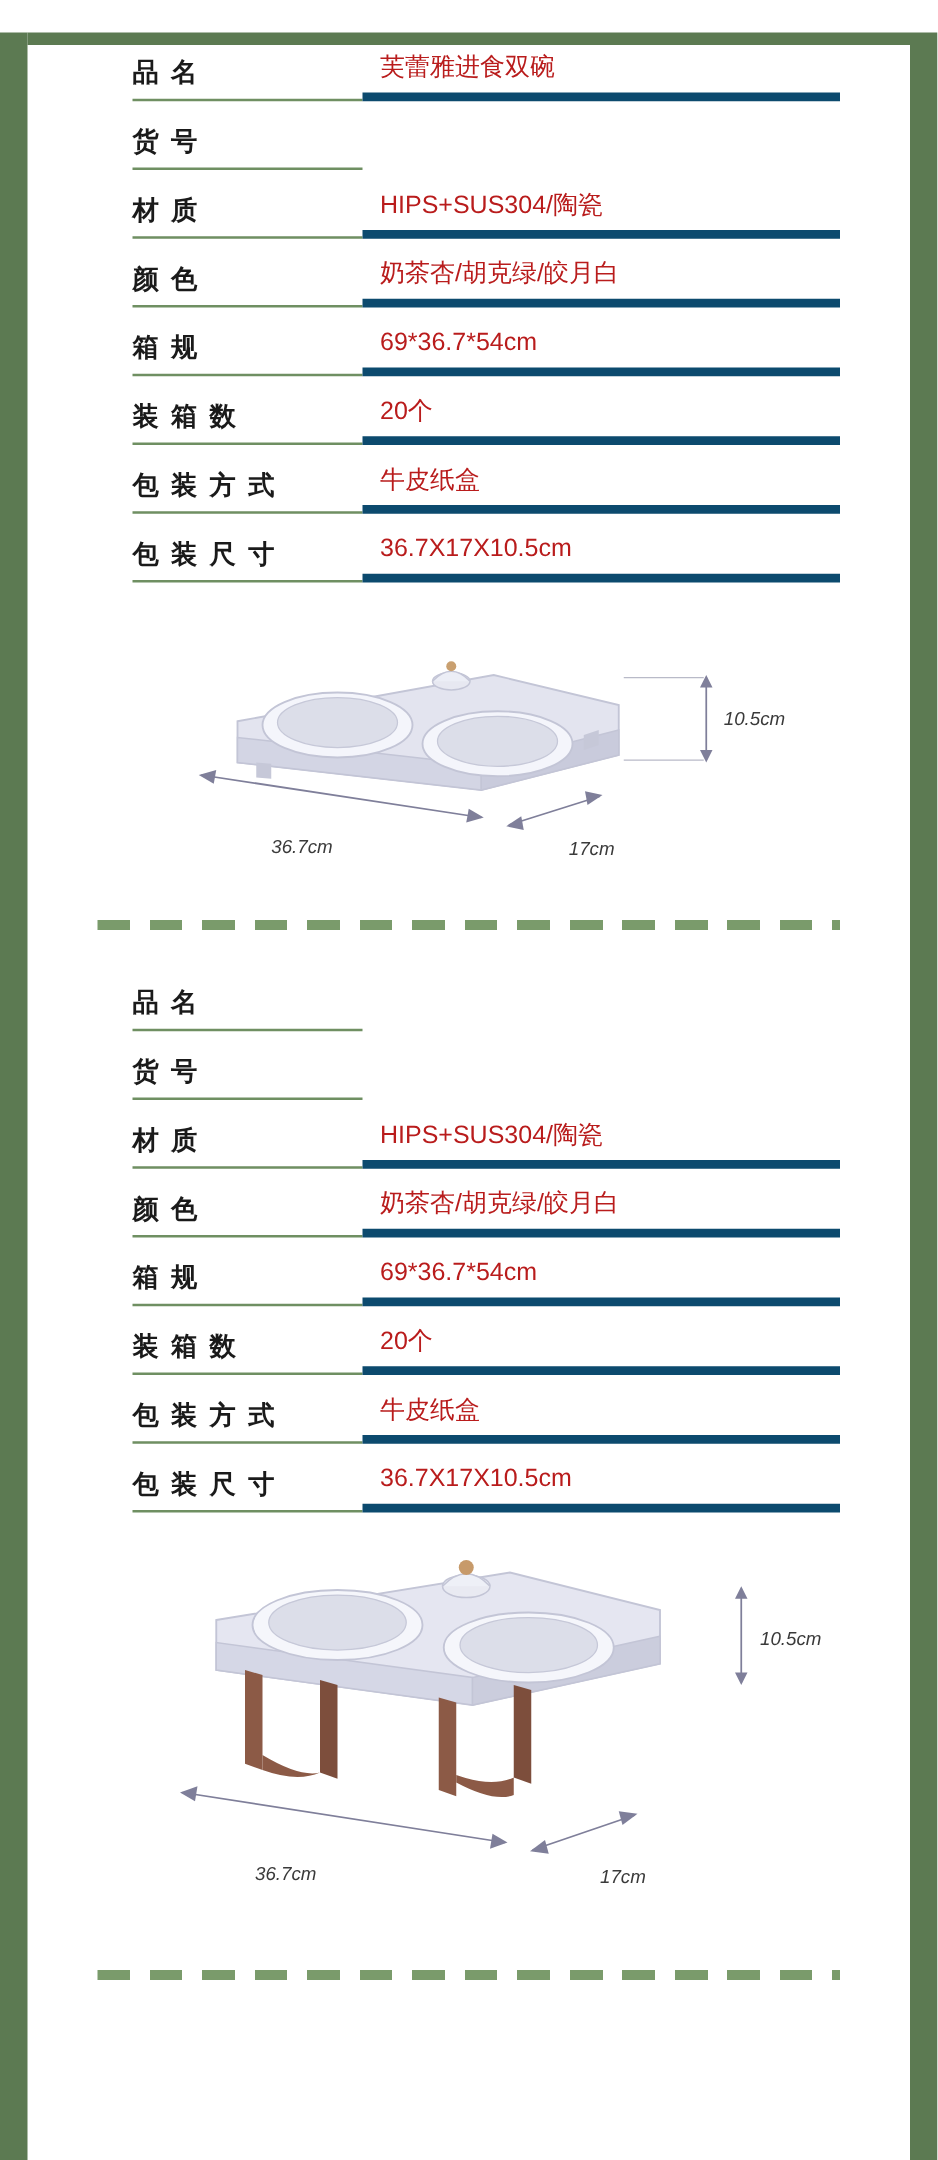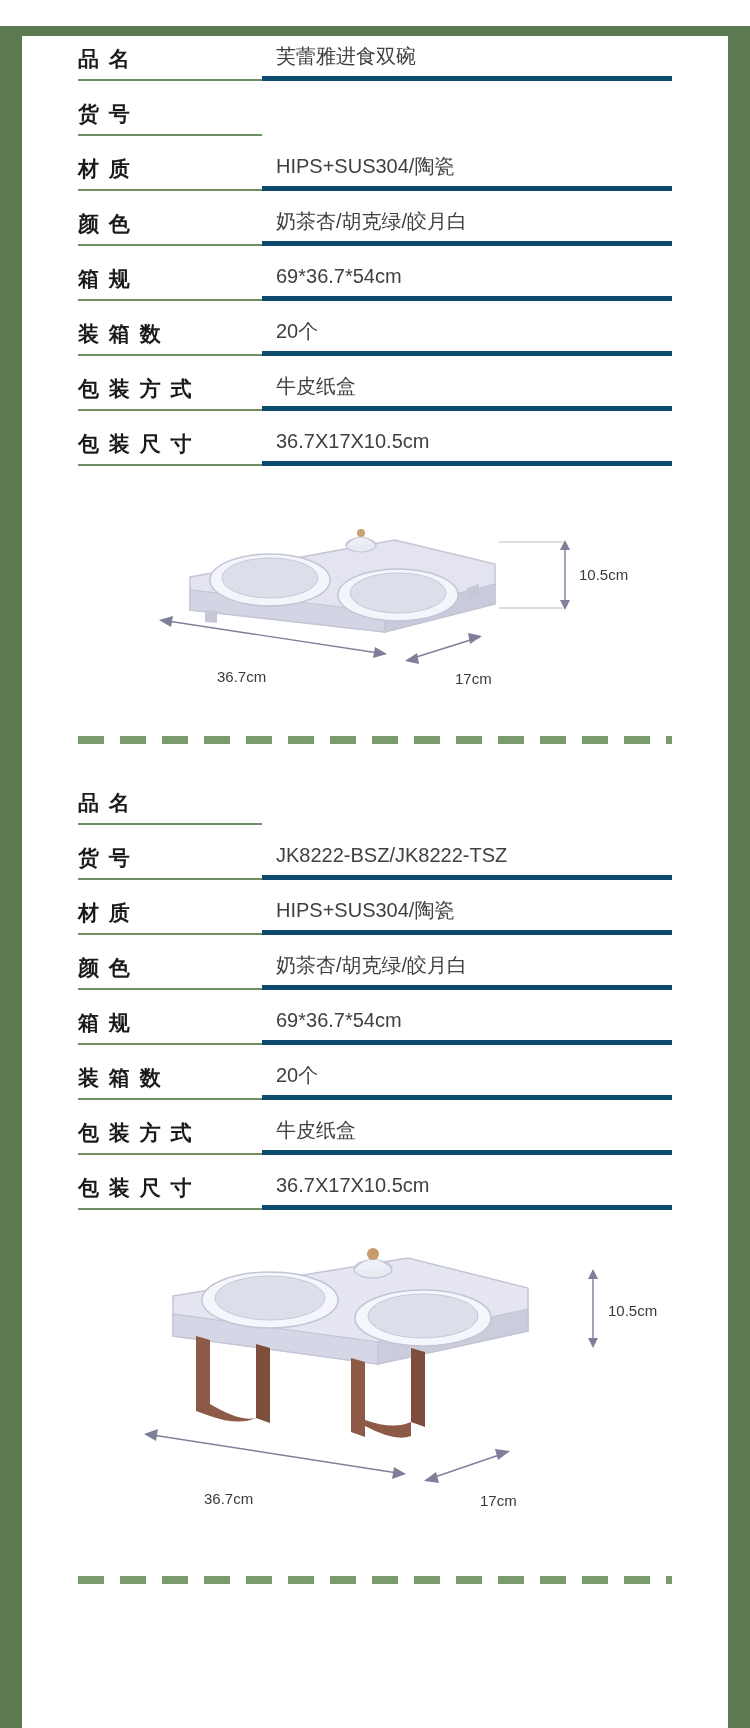--- a/index.html
+++ b/index.html
@@ -50,38 +50,40 @@
     width: 184px;
     flex: 0 0 184px;
     font-size: 21px;
     font-weight: bold;
     color: #1a1a1a;
     letter-spacing: 2px;
     padding-bottom: 8px;
     border-bottom: 2px solid #6f8f62;
     box-sizing: border-box;
     line-height: 24px;
+    margin-left: 28px;
   }
   .spec-value {
     flex: 1;
     font-size: 20px;
-    color: #404040;
+    color: #b91c1c;
     padding-bottom: 8px;
     padding-left: 14px;
-    border-bottom: 5px solid #0c4a6e;
+    border-bottom: 7px solid #0c4a6e;
     box-sizing: border-box;
     line-height: 24px;
     white-space: nowrap;
   }
 
   
   .figure {
     position: relative;
     height: 210px;
     margin-top: 26px;
+    font-style: italic;
   }
   .figure.tall {
     height: 300px;
   }
   .figure svg {
     display: block;
     margin: 0 auto;
   }
 
   
@@ -182,21 +184,20 @@
     </div>
 
     <div class="divider"></div>
 
     <div class="spec-table">
       <div class="spec-row">
         <div class="spec-label">品 名</div>
       </div>
       <div class="spec-row">
         <div class="spec-label">货 号</div>
-        <div class="spec-value">JK8222-BSZ/JK8222-TSZ</div>
       </div>
       <div class="spec-row">
         <div class="spec-label">材 质</div>
         <div class="spec-value">HIPS+SUS304/陶瓷</div>
       </div>
       <div class="spec-row">
         <div class="spec-label">颜 色</div>
         <div class="spec-value">奶茶杏/胡克绿/皎月白</div>
       </div>
       <div class="spec-row">

